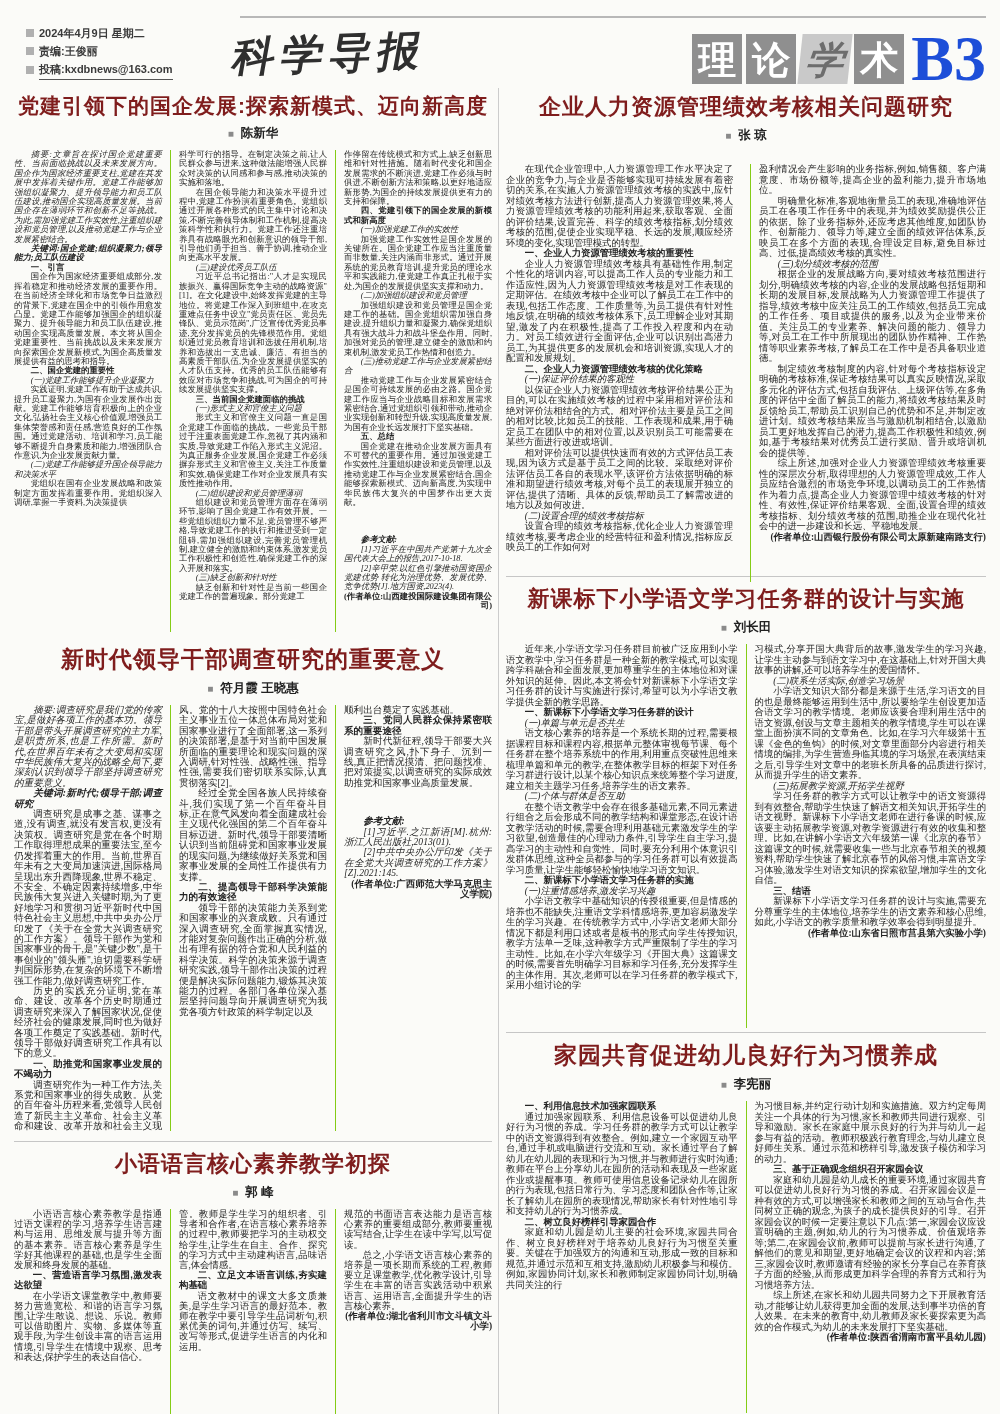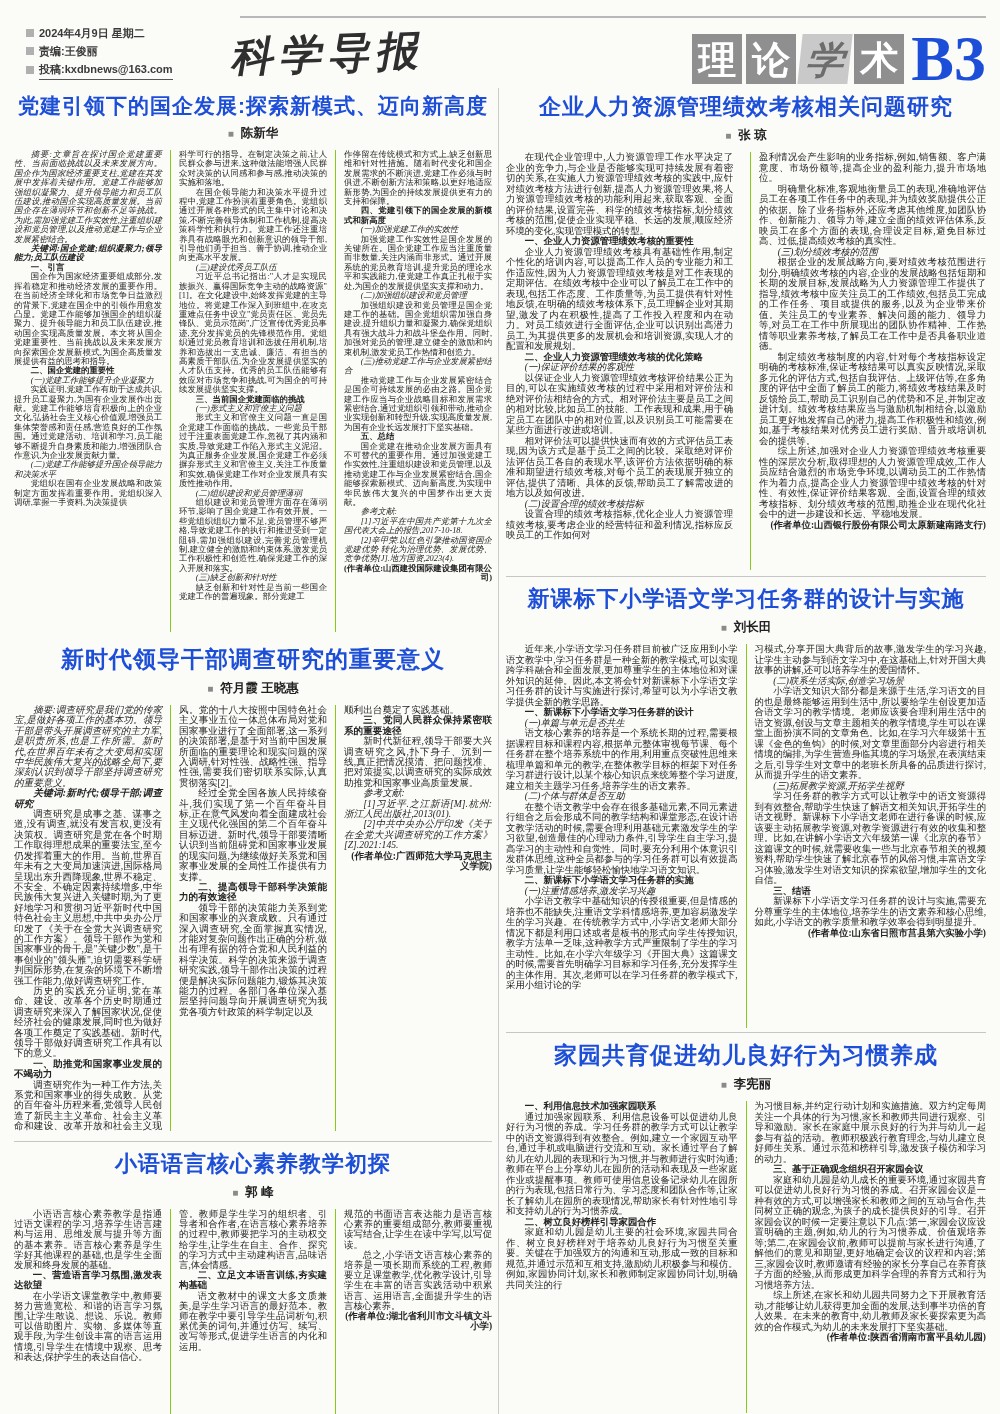--- a/index.html
+++ b/index.html
@@ -17,37 +17,37 @@
   .badges{position:absolute;right:14px;top:22px;display:flex;align-items:center;gap:4px;}
   .bx{width:50px;height:50px;background:#8f8f8f;color:#ffffff;text-align:center;line-height:52px;
       font-size:38px;font-weight:bold;font-family:"Liberation Sans",sans-serif;}
   .bx.alt{background:#c9c9c9;color:#6d6d6d;font-style:italic;transform:skewX(-6deg);}
   .b3{font-size:64px;font-weight:bold;color:#1d4ed8;font-family:"Liberation Serif",serif;margin-left:3px;}
   
   .vrule{position:absolute;width:1px;background:#cccccc;}
   .hrule{position:absolute;height:1px;background:#c6c6c6;}
   
   .art{position:absolute;}
-  .art h2{margin:0;text-align:center;font-family:"Liberation Sans",sans-serif;color:#1d4ed8;
+  .art h2{margin:0;text-align:center;font-family:"Liberation Sans",sans-serif;color:#7f1d1d;
           font-weight:bold;letter-spacing:1px;white-space:nowrap;}
   .author{text-align:center;font-size:12.5px;font-weight:bold;color:#222;margin-top:5px;
           font-family:"Liberation Sans",sans-serif;}
   .author .sq{color:#8a8a8a;font-size:10px;margin-right:7px;}
   .cols{display:flex;overflow:hidden;text-align:justify;}
   .acol{flex:1;padding:0 8px;overflow:hidden;}
   .acol:first-child{padding-left:0;}
   .acol:last-child{padding-right:0;}
   .acol + .acol{border-left:1px solid #84cc16;}
   .acol p{margin:0;text-indent:2em;}
   .acol p.cont{text-indent:0;}
   .acol p.sub{font-family:"Liberation Sans",sans-serif;font-weight:bold;}
   .acol p.sub2{font-weight:normal;font-style:italic;}
   .acol p.abs{font-style:italic;}
   .acol p.kw{font-style:italic;font-weight:bold;}
-  .acol p.reft{font-weight:normal;font-style:italic;}
+  .acol p.reft{font-weight:bold;font-style:italic;margin-top:28px;}
   .acol p.ref{font-style:italic;}
   .acol p.affil{text-indent:0;text-align:right;font-weight:bold;}
   
   .fz1{font-size:8.4px;line-height:9.4px;}
   .fz5{font-size:9.6px;line-height:10.4px;}
   .fz6{font-size:9.4px;line-height:10.2px;}
   .fzr{font-size:9.4px;line-height:10.5px;}
 </style>
 </head>
 <body>
@@ -133,21 +133,21 @@
           <p class="affil">(作者单位:山西建投国际建设集团有限公司)</p>
         </div>
     </div>
   </div>
 
   <div class="art" style="left:506px;top:92px;width:480px;">
     <h2 style="font-size:22px;">企业人力资源管理绩效考核相关问题研究</h2>
     <div class="author">
       <span class="sq">■</span><span>张 琼</span>
     </div>
-    <div class="cols fzr" style="height:418px;margin-top:8px;gap:9px;">
+    <div class="cols fzr" style="height:418px;margin-top:20px;gap:9px;">
       <div class="acol">
           <p>在现代企业管理中,人力资源管理工作水平决定了企业的竞争力,与企业是否能够实现可持续发展有着密切的关系,在实施人力资源管理绩效考核的实践中,应针对绩效考核方法进行创新,提高人力资源管理效果,将人力资源管理绩效考核的功能利用起来,获取客观、全面的评价结果,设置完善、科学的绩效考核指标,划分绩效考核的范围,促使企业实现平稳、长远的发展,顺应经济环境的变化,实现管理模式的转型。</p>
           <p class="sub">一、企业人力资源管理绩效考核的重要性</p>
           <p>企业人力资源管理绩效考核具有基础性作用,制定个性化的培训内容,可以提高工作人员的专业能力和工作适应性,因为人力资源管理绩效考核是对工作表现的定期评估。在绩效考核中企业可以了解员工在工作中的表现,包括工作态度、工作质量等,为员工提供有针对性地反馈,在明确的绩效考核体系下,员工理解企业对其期望,激发了内在积极性,提高了工作投入程度和内在动力。对员工绩效进行全面评估,企业可以识别出高潜力员工,为其提供更多的发展机会和培训资源,实现人才的配置和发展规划。</p>
           <p class="sub">二、企业人力资源管理绩效考核的优化策略</p>
           <p class="sub2">(一)保证评价结果的客观性</p>
           <p>以保证企业人力资源管理绩效考核评价结果公正为目的,可以在实施绩效考核的过程中采用相对评价法和绝对评价法相结合的方式。相对评价法主要是员工之间的相对比较,比如员工的技能、工作表现和成果,用于确定员工在团队中的相对位置,以及识别员工可能需要在某些方面进行改进或培训。</p>
           <p>相对评价法可以提供快速而有效的方式评估员工表现,因为该方式是基于员工之间的比较。采取绝对评价法评估员工各自的表现水平,该评价方法依据明确的标准和期望进行绩效考核,对每个员工的表现展开独立的评估,提供了清晰、具体的反馈,帮助员工了解需改进的地方以及如何改进。</p>
           <p class="sub2">(二)设置合理的绩效考核指标</p>
           <p>设置合理的绩效考核指标,优化企业人力资源管理绩效考核,要考虑企业的经营特征和盈利情况,指标应反映员工的工作如何对</p>

